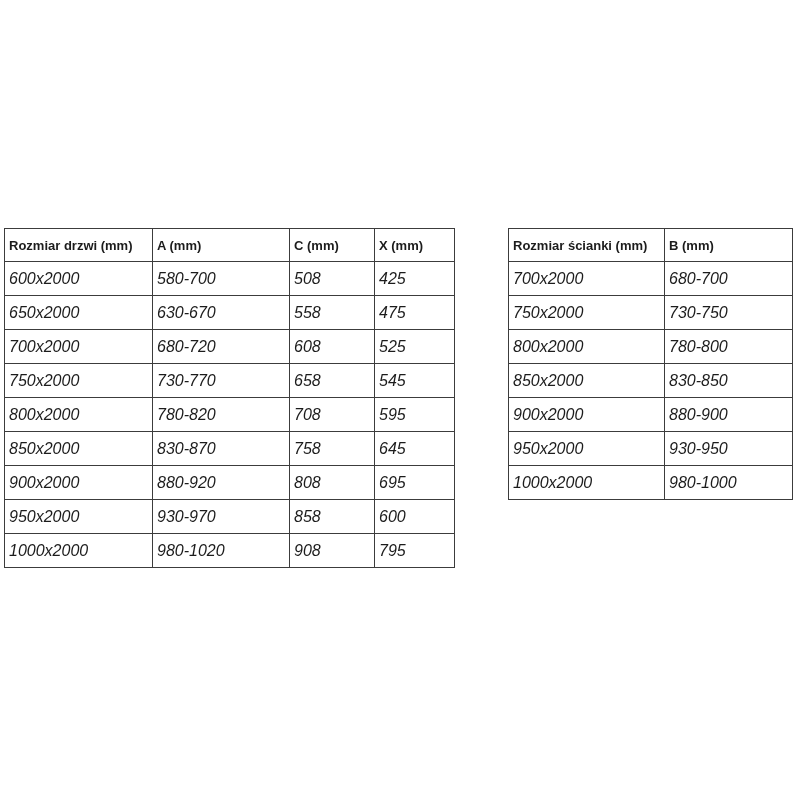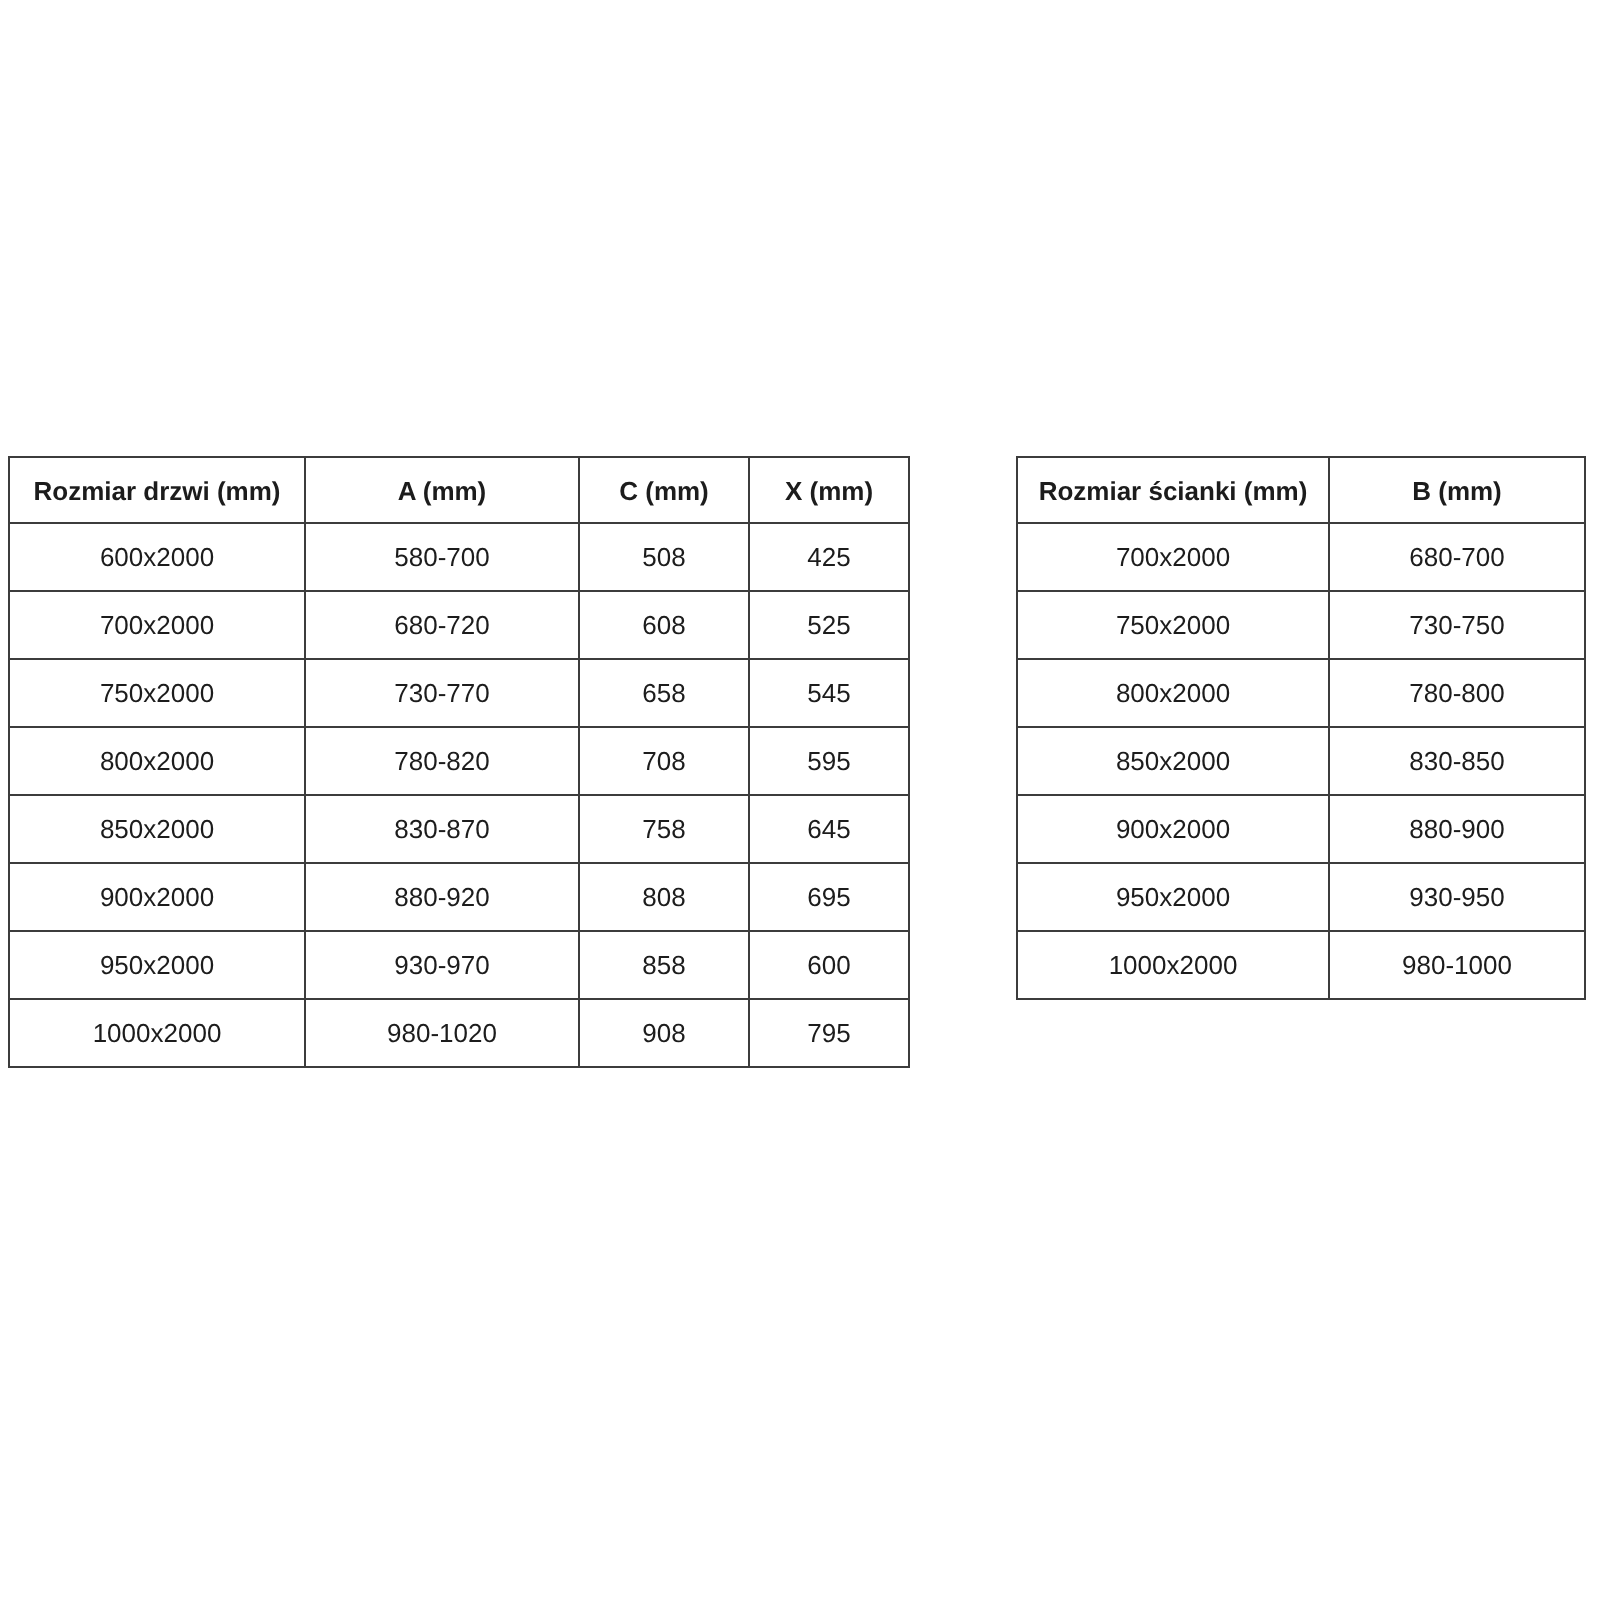--- a/index.html
+++ b/index.html
@@ -19,34 +19,35 @@
     background: #ffffff;
   }
   table.spec {
     position: absolute;
     border-collapse: collapse;
     table-layout: fixed;
     background: #ffffff;
   }
   table.spec th, table.spec td {
     border: 1px solid #3c3c3c;
-    text-align: center;
+    text-align: left;
     vertical-align: middle;
     padding: 0 4px;
     white-space: nowrap;
     color: #1c1c1c;
   }
   table.spec th {
     font-weight: bold;
     font-size: 13px;
     height: 32px;
   }
   table.spec td {
     font-weight: normal;
-    font-size: 13px;
+    font-size: 16px;
+    font-style: italic;
   }
   #doors-table {
     left: 4px;
     top: 228px;
     width: 450px;
   }
   #doors-table td { height: 33px; }
   #wall-table {
     left: 508px;
     top: 228px;
@@ -74,20 +75,26 @@
           <th>C (mm)</th>
           <th>X (mm)</th>
         </tr>
       </thead>
     <tbody>
         <tr>
           <td>600x2000</td>
           <td>580-700</td>
           <td>508</td>
           <td>425</td>
+        </tr>
+        <tr>
+          <td>650x2000</td>
+          <td>630-670</td>
+          <td>558</td>
+          <td>475</td>
         </tr>
         <tr>
           <td>700x2000</td>
           <td>680-720</td>
           <td>608</td>
           <td>525</td>
         </tr>
         <tr>
           <td>750x2000</td>
           <td>730-770</td>

